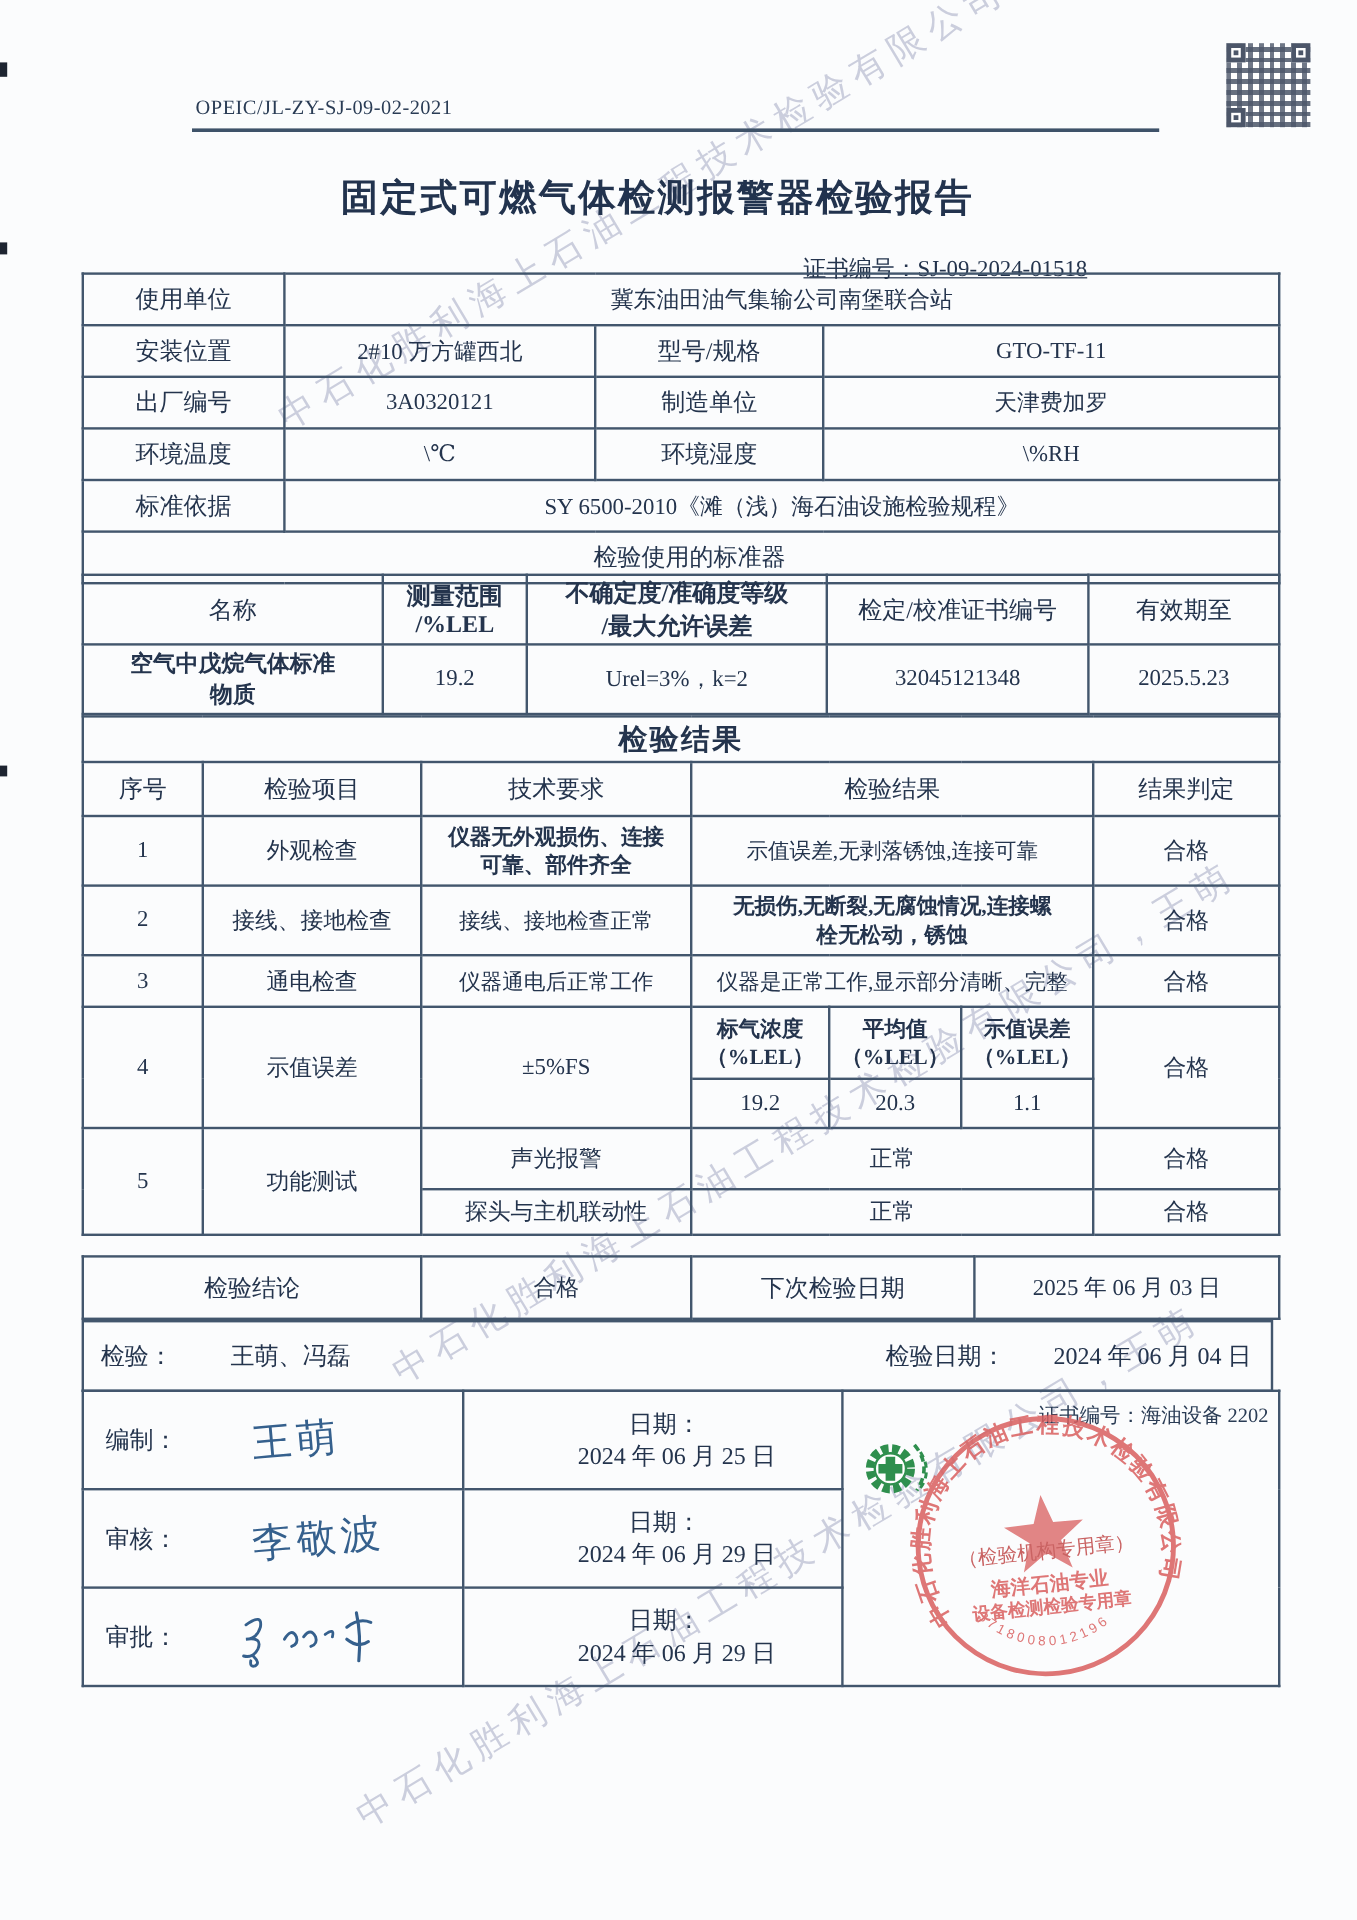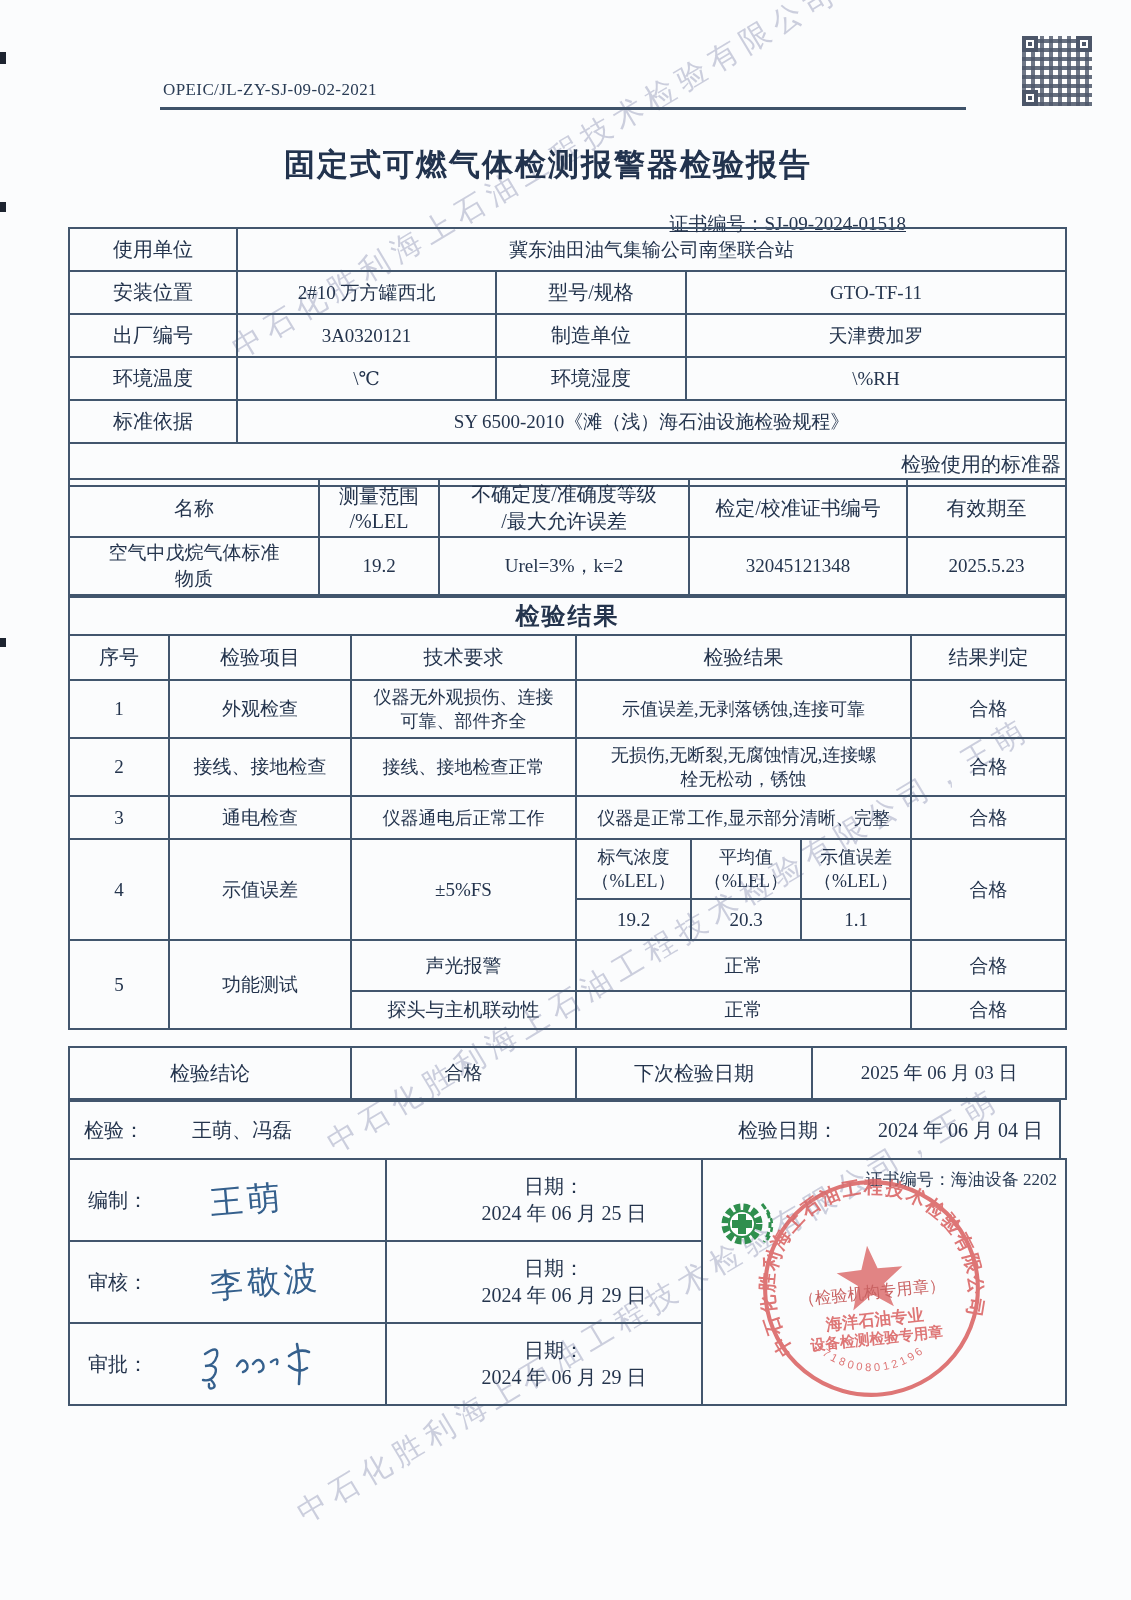--- a/index.html
+++ b/index.html
@@ -18,23 +18,23 @@
   
   .qr{position:absolute;left:1022px;top:36px;width:70px;height:70px;background:
       repeating-linear-gradient(0deg,rgba(46,58,80,.85) 0 4px,transparent 4px 9px),
       repeating-linear-gradient(90deg,rgba(46,58,80,.8) 0 4px,#fff 4px 9px);opacity:.85;}
   .qr .f{position:absolute;width:16px;height:16px;border:4px solid #2e3a50;background:#fff;box-sizing:border-box;}
   .qr .f::after{content:"";position:absolute;left:2px;top:2px;width:4px;height:4px;background:#2e3a50;}
   .qr .f1{left:0;top:0}.qr .f2{right:0;top:0}.qr .f3{left:0;bottom:0}
   
   table{border-collapse:collapse;table-layout:fixed;position:absolute;left:68px;}
   td{border:2px solid #42566d;text-align:center;vertical-align:middle;font-size:19px;padding:0 4px;overflow:hidden;}
-  .pre{white-space:pre-line;}
+  .pre{white-space:pre-line;font-weight:bold;}
   .lab{font-size:20px;}
-  .left{text-align:right;padding-left:18px;}
+  .left{text-align:center;padding-left:18px;}
   .sec-title{font-size:24px;font-weight:bold;letter-spacing:2px;}
   .h38 td{height:34px}.t-a tr td{height:41px}
   .small{font-size:18px;}
   .insp-row{position:absolute;left:68px;top:1100px;width:959px;height:56px;border:2px solid #42566d;
             display:flex;align-items:center;justify-content:space-between;padding:0 16px 0 14px;font-size:20px;background:transparent;}
   .insp-left span+span{margin-left:48px;}
   .insp-right span+span{margin-left:40px;}
   .sig-cell{display:flex;align-items:center;padding-left:14px;font-size:20px;}
   .sig{margin-left:62px;font-size:33px;color:#35608d;transform:rotate(-5deg);letter-spacing:4px;}
   .date-cell{display:flex;align-items:center;padding-left:20px;font-size:20px;flex-direction:column;}

